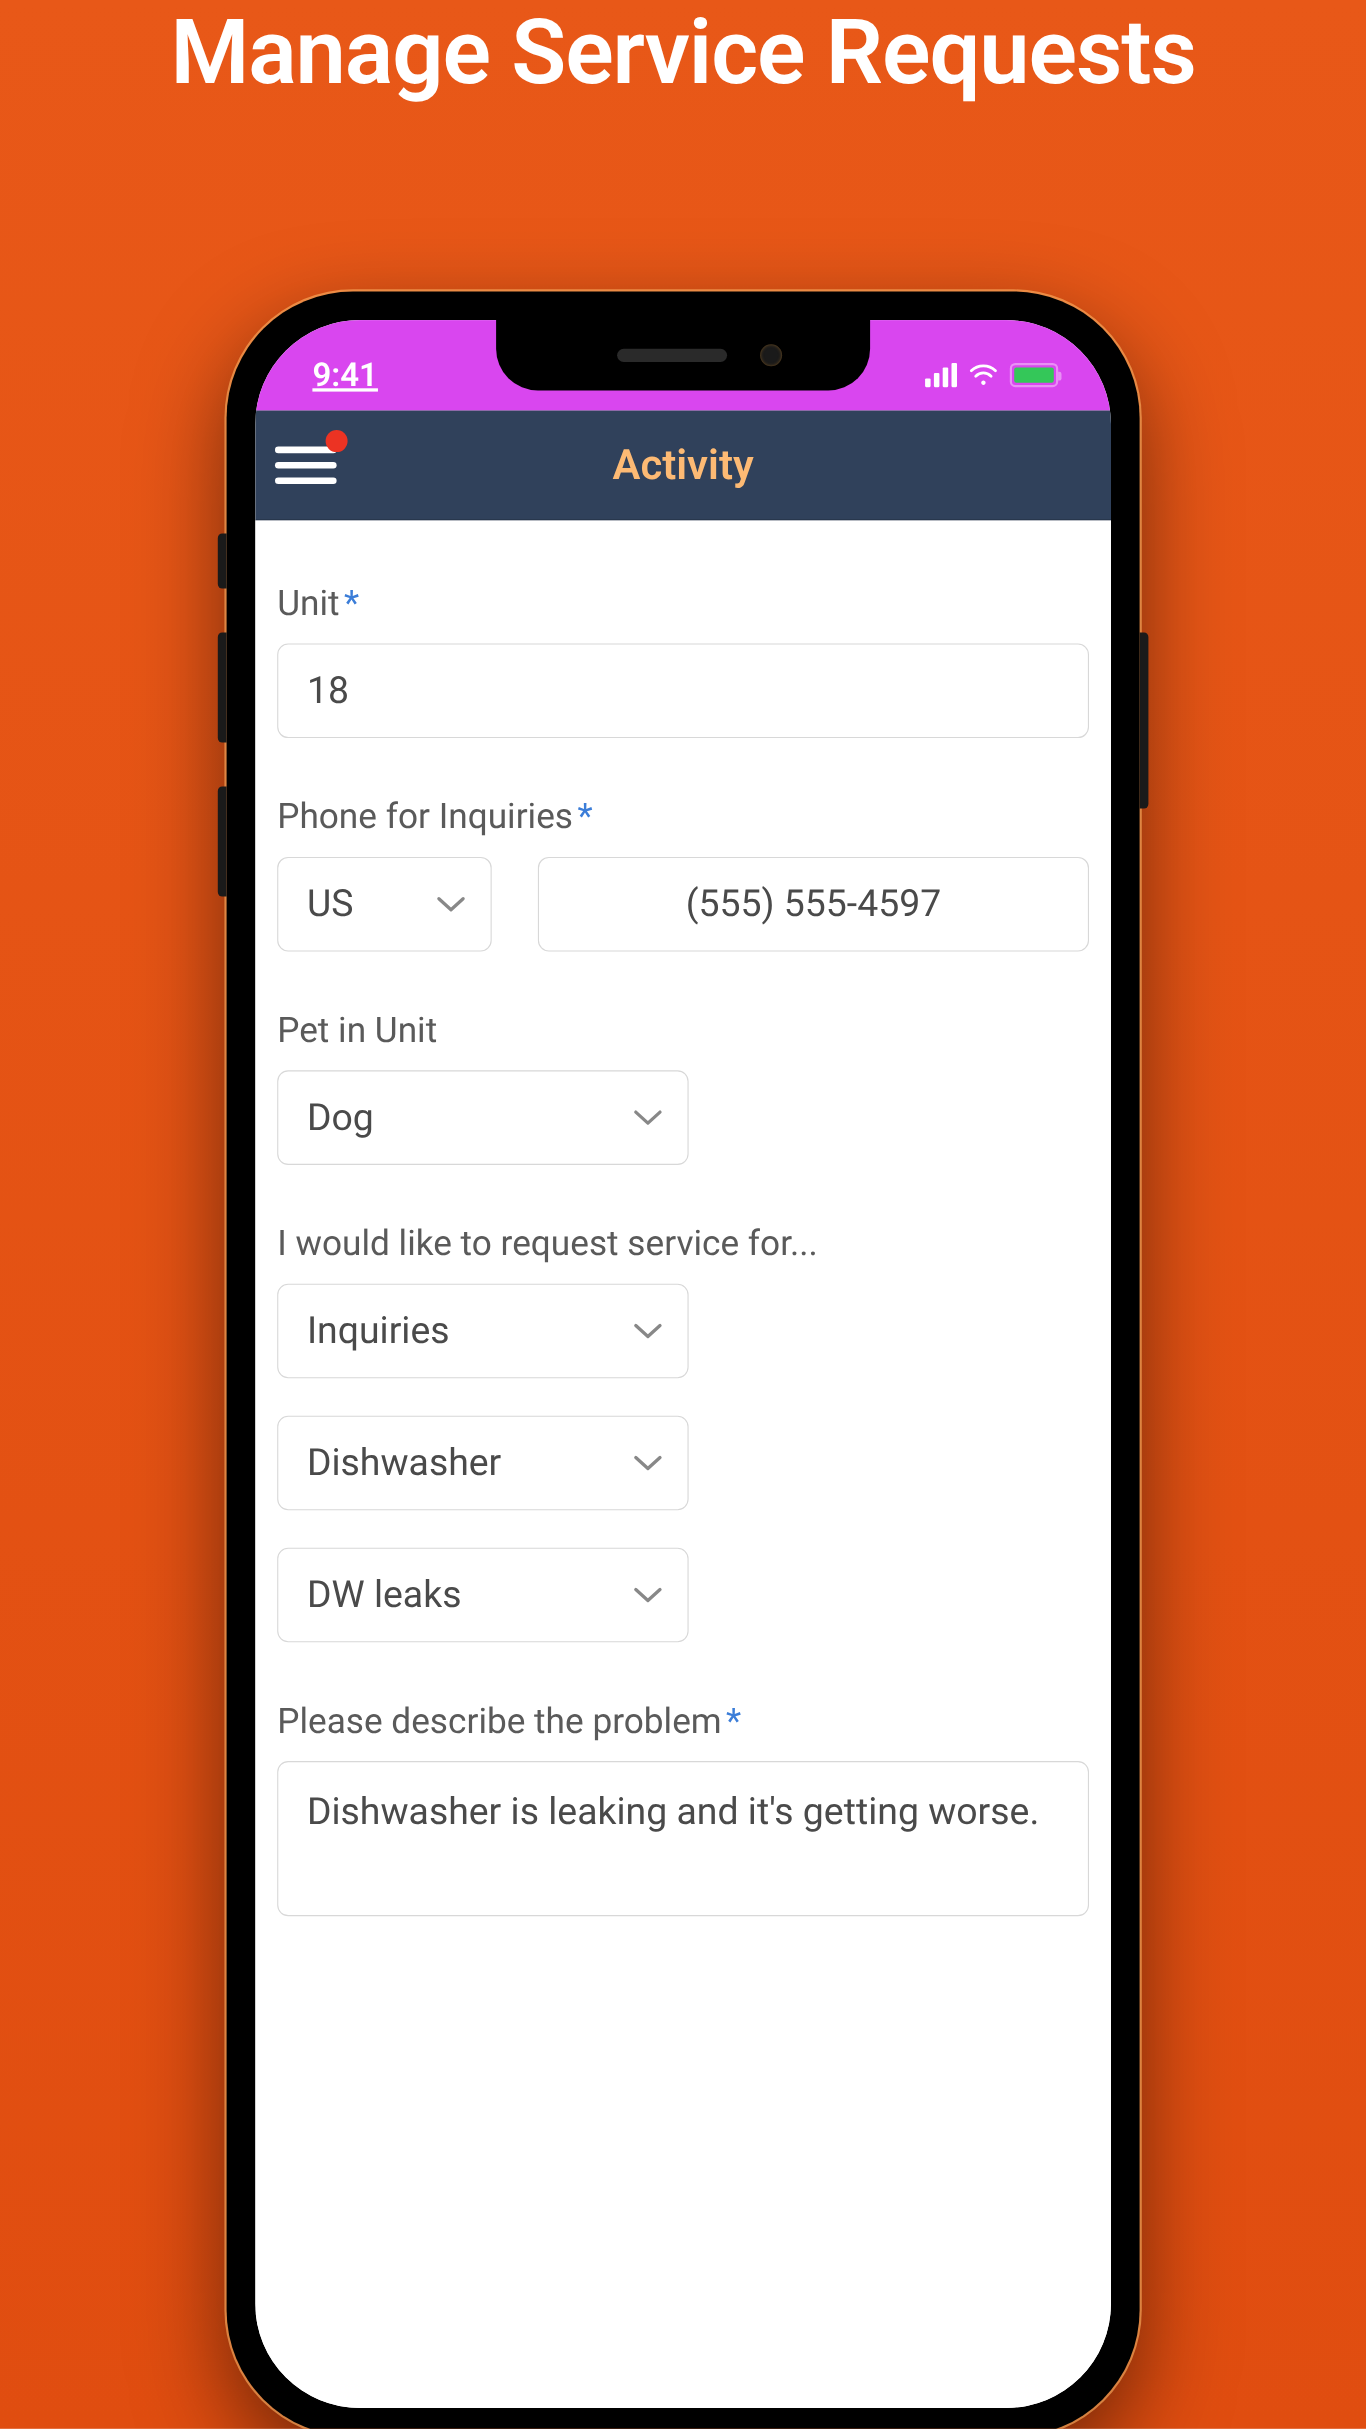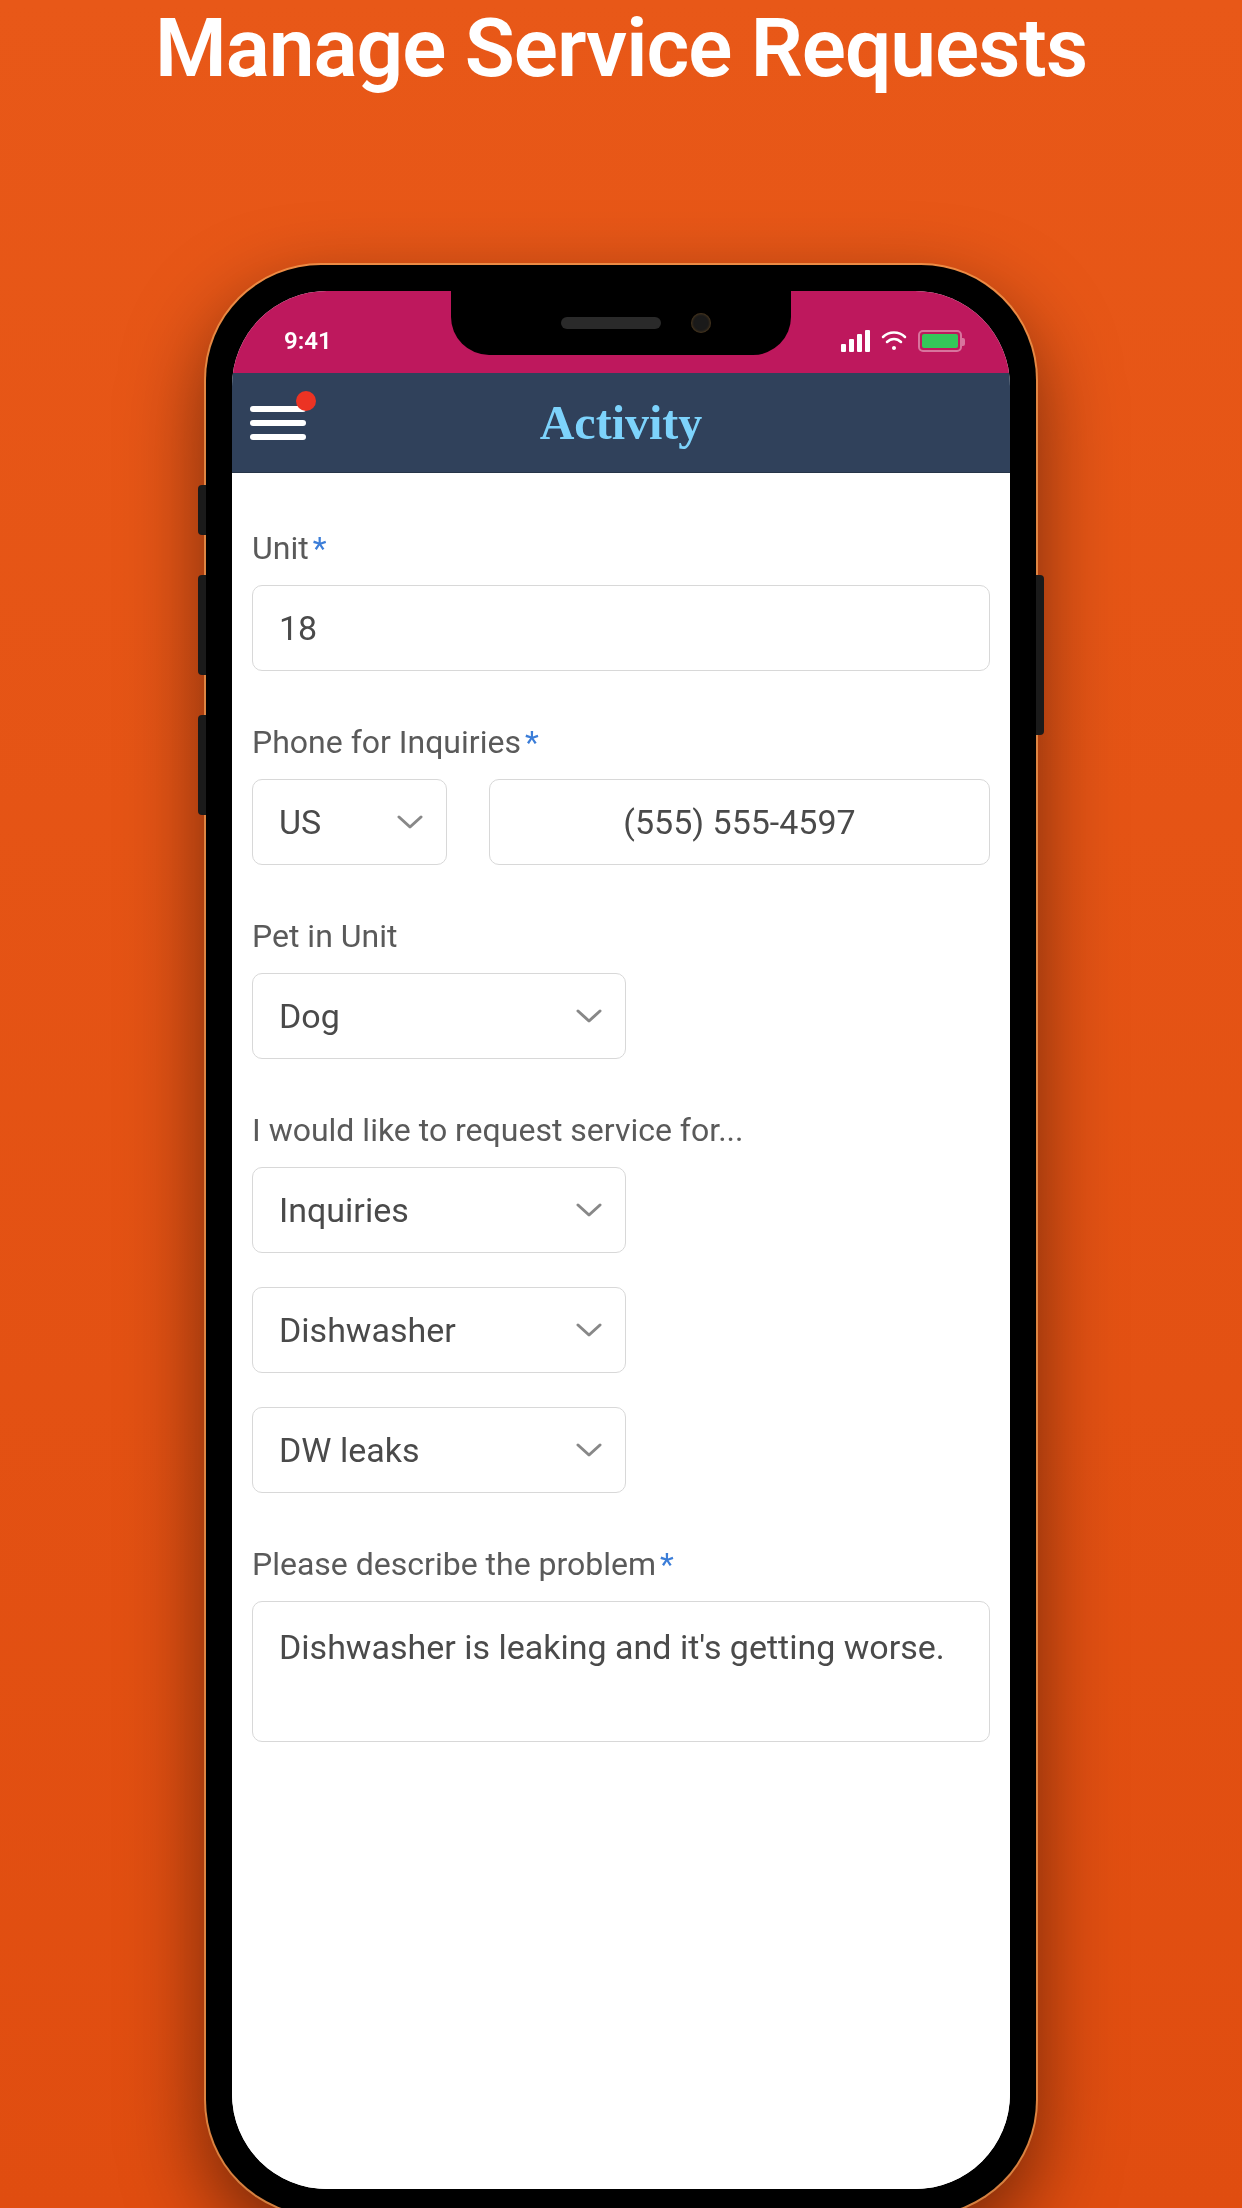--- a/index.html
+++ b/index.html
@@ -101,31 +101,32 @@
     }
     .screen {
       background: #ffffff;
       width: 100%;
       height: 100%;
       border-radius: 88px;
       overflow: hidden;
       position: relative;
     }
     .status-bar {
-      background: #be185d;
+      background: #d946ef;
       height: 82px;
       display: flex;
       align-items: center;
       justify-content: space-between;
       padding: 0 48px 0 52px;
       color: #ffffff;
-      font-size: 24px;
+      font-size: 30px;
       font-weight: 600;
       position: relative;
       z-index: 50;
+      text-decoration: underline;
     }
     .status-time {
       padding-top: 18px;
     }
     .status-indicators {
       display: flex;
       align-items: center;
       gap: 10px;
       padding-top: 18px;
     }
@@ -201,24 +202,23 @@
       right: -6px;
       width: 20px;
       height: 20px;
       background: #ec3323;
       border-radius: 50%;
     }
     .nav-title {
       position: absolute;
       left: 50%;
       transform: translateX(-50%);
-      color: #7dd3fc;
-      font-size: 48px;
+      color: #fdba74;
+      font-size: 38px;
       font-weight: 600;
-      font-family: Liberation Serif, serif;
     }
     .form-content {
       background: #ffffff;
       padding: 0 20px;
       height: calc(100% - 182px);
       overflow-y: auto;
     }
     .form-group {
       margin-top: 52px;
     }

